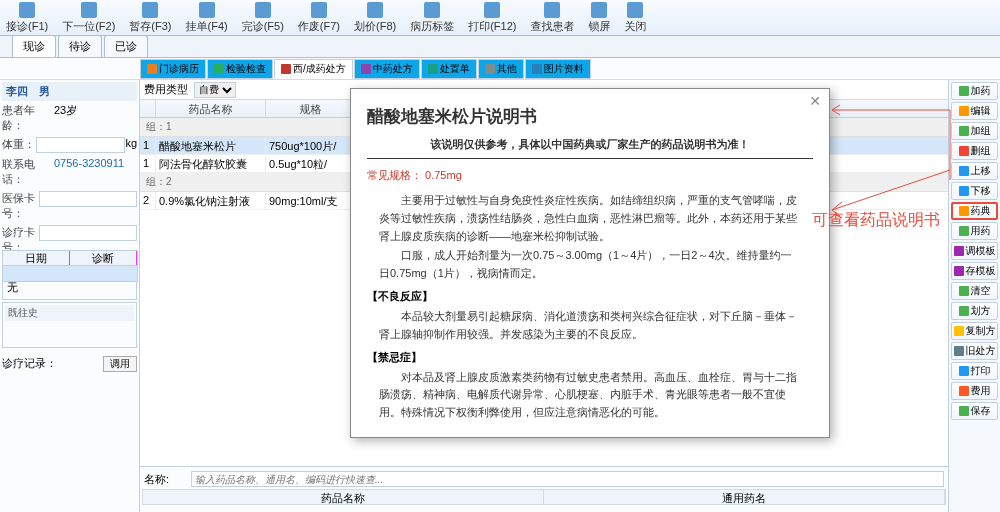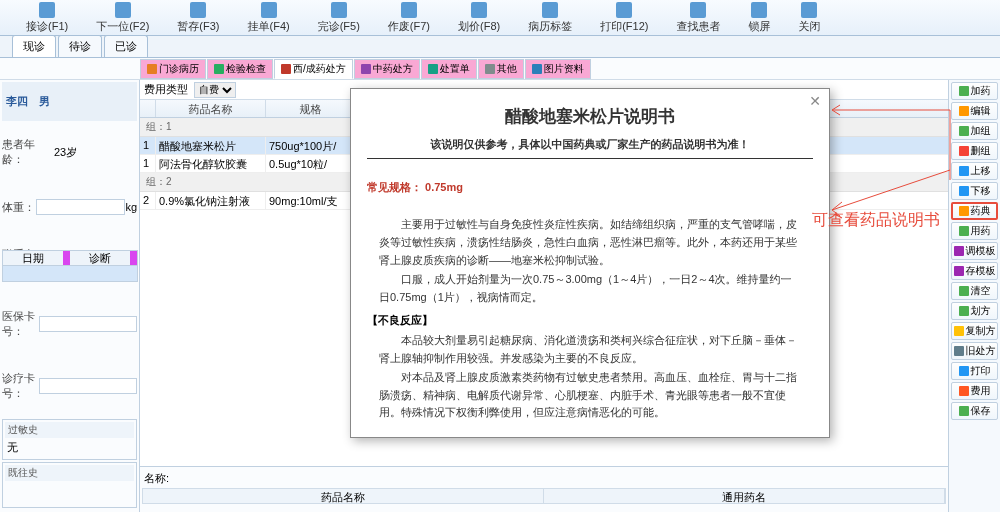--- a/index.html
+++ b/index.html
@@ -1,33 +1,33 @@
 <!DOCTYPE html>
 <html><head>
 <meta charset="utf-8">
 <style>
 *{box-sizing:border-box;margin:0;padding:0;font-family:"Microsoft YaHei",SimSun,sans-serif;font-size:11px}
 body{background:#fff;width:1000px;height:512px;overflow:hidden;position:relative}
-.toolbar{height:36px;background:linear-gradient(#f8fbff,#e6f0fa);border-bottom:1px solid #a8c0d8;display:flex;align-items:center;padding:0 20px;gap:16px}
+.toolbar{height:36px;background:linear-gradient(#f8fbff,#e6f0fa);border-bottom:1px solid #a8c0d8;display:flex;align-items:center;padding:0 0;gap:2px}
 .tbtn{display:flex;flex-direction:column;align-items:center;padding:2px 6px;cursor:pointer;font-size:10px;color:#333}
 .tbtn .ico{width:16px;height:16px;background:#5a9bd4;border-radius:2px;margin-bottom:1px}
 .tabs{height:22px;background:#eef4fa;border-bottom:1px solid #a8c0d8;display:flex;align-items:flex-end;padding-left:12px}
 .tab{padding:3px 10px;border:1px solid #a8c0d8;border-bottom:none;background:#f5f9fd;margin-right:2px;font-size:11px;cursor:pointer;border-radius:3px 3px 0 0}
 .tab.active{background:#fff}
 .subtabs{height:22px;background:#fafcfe;border-bottom:1px solid #d0dce8;display:flex;align-items:center;padding-left:140px;gap:1px}
-.stab{padding:2px 6px;border:1px solid #c0d0e0;background:#f9a8d4;font-size:10px;cursor:pointer;display:flex;align-items:center;gap:2px}
+.stab{padding:2px 6px;border:1px solid #c0d0e0;background:#0ea5e9;font-size:10px;cursor:pointer;display:flex;align-items:center;gap:2px}
 .stab.active{background:#fff;border-bottom-color:#fff}
 .stab .dot{width:10px;height:10px;border-radius:1px}
 .main{display:flex;height:432px}
 .left{width:140px;border-right:1px solid #c0d0e0;background:#fafcfe;padding:2px;font-size:11px}
-.left .row{display:flex;padding:16px 0;align-items:center}
+.left .row{display:flex;padding:2px 0;align-items:flex-start}
 .left .lbl{width:52px;color:#444}
 .left .val{flex:1}
 .left input{width:100%;border:1px solid #c0d0e0;height:16px;font-size:10px;padding:0 2px}
-.pname{background:#e8f0f8;padding:12px 4px;font-weight:bold;color:#2a5a9a}
+.pname{background:#e8f0f8;padding:2px 4px;font-weight:bold;color:#2a5a9a}
 .sect{border:1px solid #c0d0e0;margin-top:2px;padding:2px}
 .sect-h{background:#eef4fa;padding:1px 3px;font-size:10px;color:#555}
 .mid{flex:1;background:#fff;display:flex;flex-direction:column;position:relative}
 .mid-top{height:20px;border-bottom:1px solid #d0dce8;display:flex;align-items:center;padding:0 4px;gap:6px;font-size:10px}
 .mid-top select{border:1px solid #c0d0e0;height:16px;font-size:10px}
 .thdr{height:18px;background:linear-gradient(#f5f9fd,#e8f0f8);border-bottom:1px solid #c0d0e0;display:flex;font-size:10px;color:#444}
 .thdr>div{border-right:1px solid #d0dce8;padding:2px 3px;text-align:center}
 .grp{padding:2px 6px;background:#f0f0f0;font-size:10px;color:#666;border-bottom:1px solid #e0e0e0}
 .trow{display:flex;height:18px;border-bottom:1px solid #eee;font-size:10px}
 .trow>div{border-right:1px solid #eee;padding:2px 3px;overflow:hidden;white-space:nowrap}
@@ -40,30 +40,30 @@
 .bh>div{flex:1;text-align:center;border-right:1px solid #d0dce8;padding:1px}
 .right{width:52px;background:#f5f9fd;border-left:1px solid #c0d0e0;padding:2px;display:flex;flex-direction:column;gap:2px}
 .rbtn{height:18px;border:1px solid #c0d0e0;background:linear-gradient(#fefefe,#f0f6fc);font-size:10px;display:flex;align-items:center;justify-content:center;gap:2px;cursor:pointer;border-radius:2px}
 .rbtn .ri{width:10px;height:10px;border-radius:1px}
 .rbtn.hl{border:2px solid #e74c3c}
 .total{position:absolute;top:82px;right:56px;font-size:11px;color:#333}
 .total b{color:#1a7a2a;font-weight:bold}
 .popup{position:absolute;left:350px;top:88px;width:480px;height:350px;background:#fff;border:1px solid #888;box-shadow:3px 3px 10px rgba(0,0,0,.3);padding:0;overflow:hidden}
 .popup-close{position:absolute;top:4px;right:6px;width:16px;height:16px;cursor:pointer;color:#888;font-size:14px;text-align:center}
 .popup-body{padding:10px 16px;height:100%;overflow-y:auto;font-size:11px;line-height:1.6;color:#333}
-.popup h2{text-align:center;font-size:17px;font-weight:bold;margin:4px 0 6px;font-family:SimSun}
+.popup h2{font-size:17px;font-weight:bold;margin:4px 0 6px;font-family:SimSun}
 .popup .sub{text-align:center;font-size:11px;font-weight:bold;border-bottom:1px solid #333;padding-bottom:4px;margin-bottom:6px}
-.popup .spec{color:#c0392b;font-weight:bold;margin:20px 0}
+.popup .spec{color:#c0392b;font-weight:normal;margin:8px 0}
 .popup .sh{font-weight:bold;margin-top:6px;color:#000}
 .popup p{text-indent:2em;margin:2px 12px}
 .ann{position:absolute;right:60px;top:210px;color:#e74c3c;font-size:16px;font-family:SimSun}
 .arrow{position:absolute;stroke:#e74c3c;fill:none;stroke-width:1}
 .diag{position:absolute;left:2px;top:250px;width:136px}
 .diag-h{display:flex;background:#eef4fa;border:1px solid #c0d0e0;height:16px;font-size:10px}
-.diag-h>div{flex:1;text-align:center;border-right:7px solid #d946ef}
+.diag-h>div{flex:1;text-align:center;border-right:1px solid #d946ef}
 .diag-row{height:16px;background:#d4e6f9;border:1px solid #c0d0e0;border-top:none}
 </style>
 </head>
 <body>
 
 <div class="toolbar" id="tb">
     <div class="tbtn">
       <div class="ico"></div>
       <span>接诊(F1)</span>
     </div>
@@ -235,20 +235,21 @@
           <div class="c7"></div>
           <div class="c8"></div>
           <div class="c9"></div>
           <div class="c10"></div>
           <div class="c11"></div>
         </div>
       </div>
   <div class="bottom-search">
    <div class="srow">
           <span>名称:</span>
+          <input placeholder="输入药品名称、通用名、编码进行快速查..." style="">
         </div>
    <div class="bh">
           <div>药品名称</div>
           <div>通用药名</div>
         </div>
   </div>
  </div>
 
  <div class="right" id="rp">
       <div class="rbtn"><span class="ri" style="background:#4caf50"></span>加药</div>
@@ -274,20 +275,21 @@
 <div class="popup">
  <div class="popup-close">✕</div>
  <div class="popup-body">
   <h2>醋酸地塞米松片说明书</h2>
   <div class="sub">该说明仅供参考，具体以中国药典或厂家生产的药品说明书为准！</div>
   <div class="spec">常见规格： 0.75mg</div>
   <p>主要用于过敏性与自身免疫性炎症性疾病。如结缔组织病，严重的支气管哮喘，皮炎等过敏性疾病，溃疡性结肠炎，急性白血病，恶性淋巴瘤等。此外，本药还用于某些肾上腺皮质疾病的诊断——地塞米松抑制试验。</p>
       <p>口服，成人开始剂量为一次0.75～3.00mg（1～4片），一日2～4次。维持量约一日0.75mg（1片），视病情而定。</p>
   <div class="sh">【不良反应】</div>
       <p>本品较大剂量易引起糖尿病、消化道溃疡和类柯兴综合征症状，对下丘脑－垂体－肾上腺轴抑制作用较强。并发感染为主要的不良反应。</p>
+  <div class="sh">【禁忌症】</div>
       <p>对本品及肾上腺皮质激素类药物有过敏史患者禁用。高血压、血栓症、胃与十二指肠溃疡、精神病、电解质代谢异常、心肌梗塞、内脏手术、青光眼等患者一般不宜使用。特殊情况下权衡利弊使用，但应注意病情恶化的可能。</p>
 
  </div>
 </div>
 
 <svg class="arrow" style="left:830px;top:100px" width="130" height="130">
     <path d="M120 80 L120 10 L2 10 M2 10 L10 5 M2 10 L10 15"></path>
     <path d="M120 80 L2 120 M2 120 L12 112 M2 120 L10 126" transform="translate(0,-10)"></path>
   </svg>
 <div class="ann">可查看药品说明书</div>

